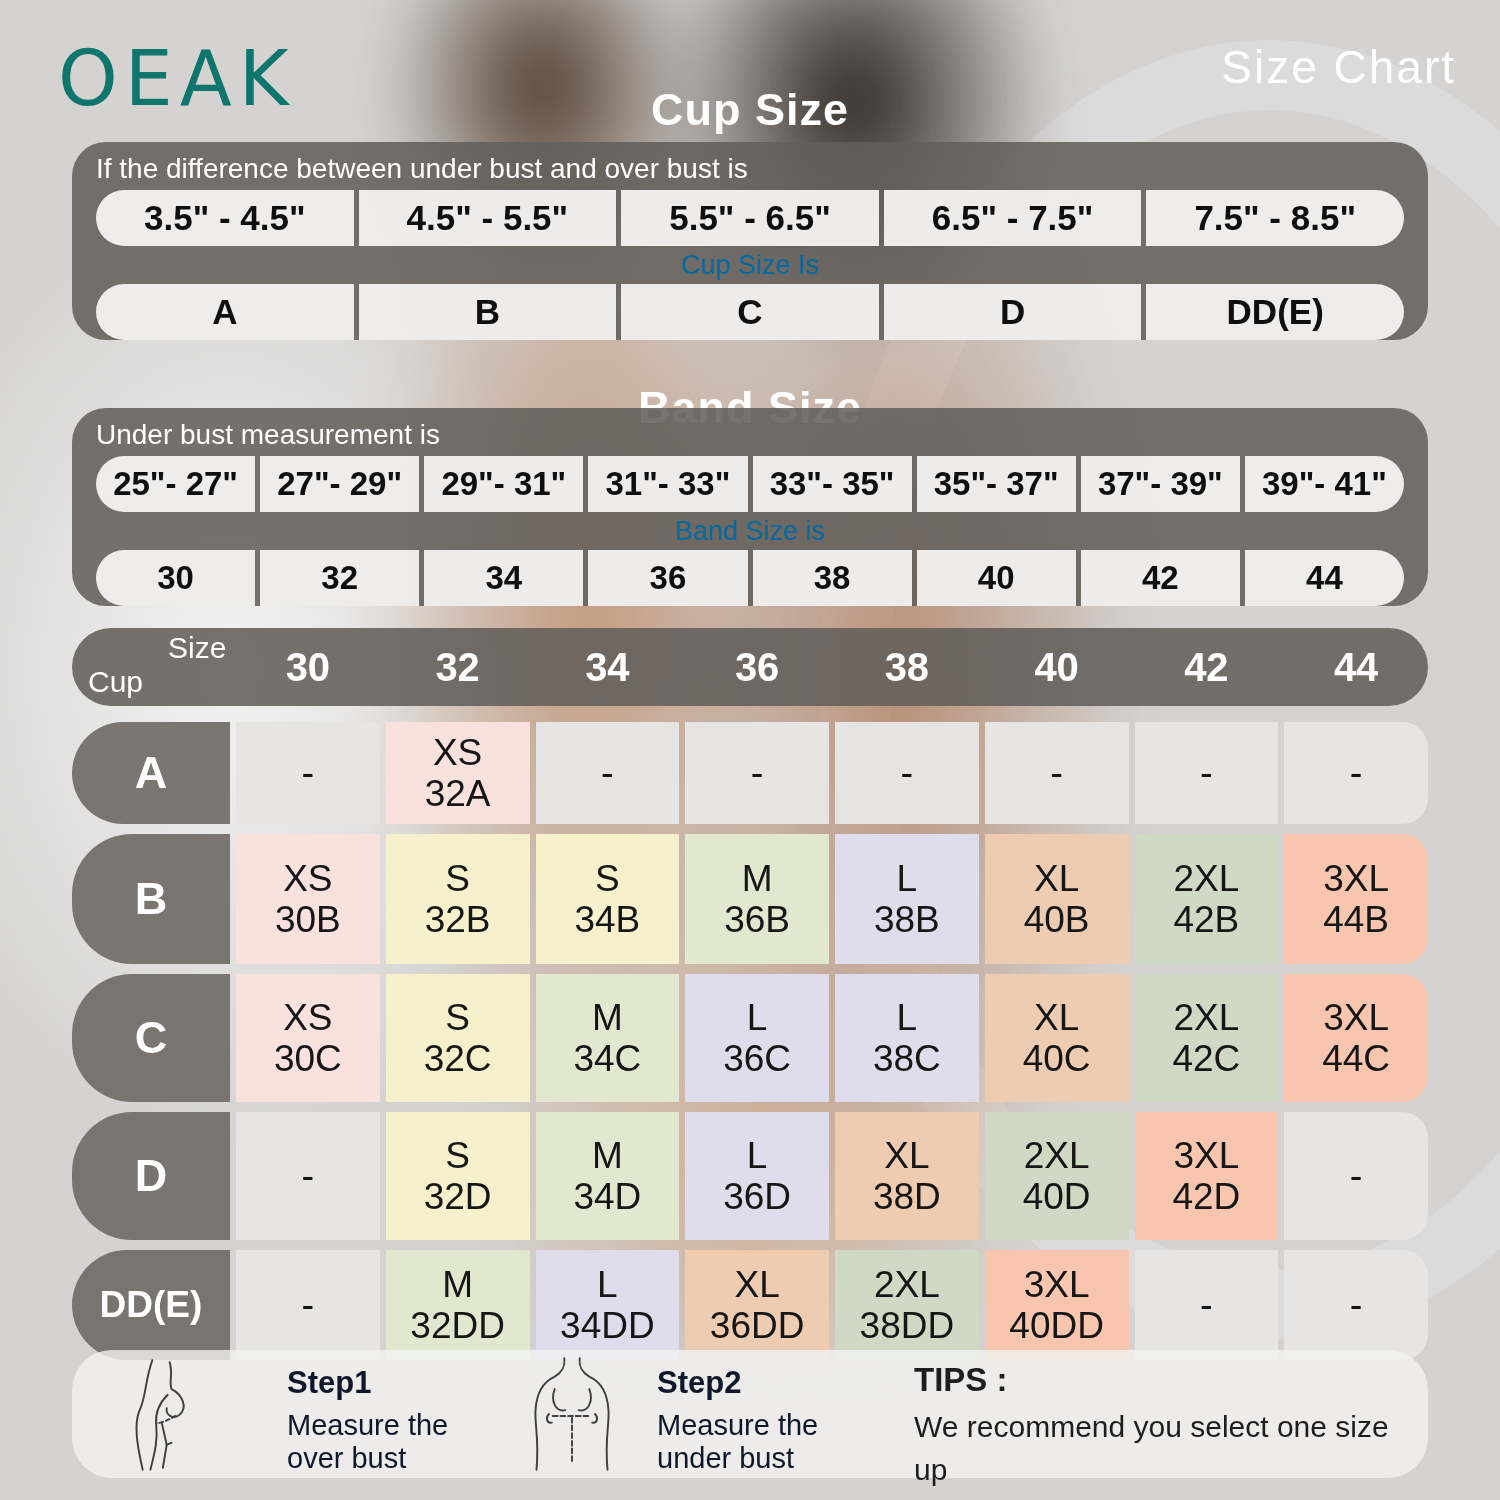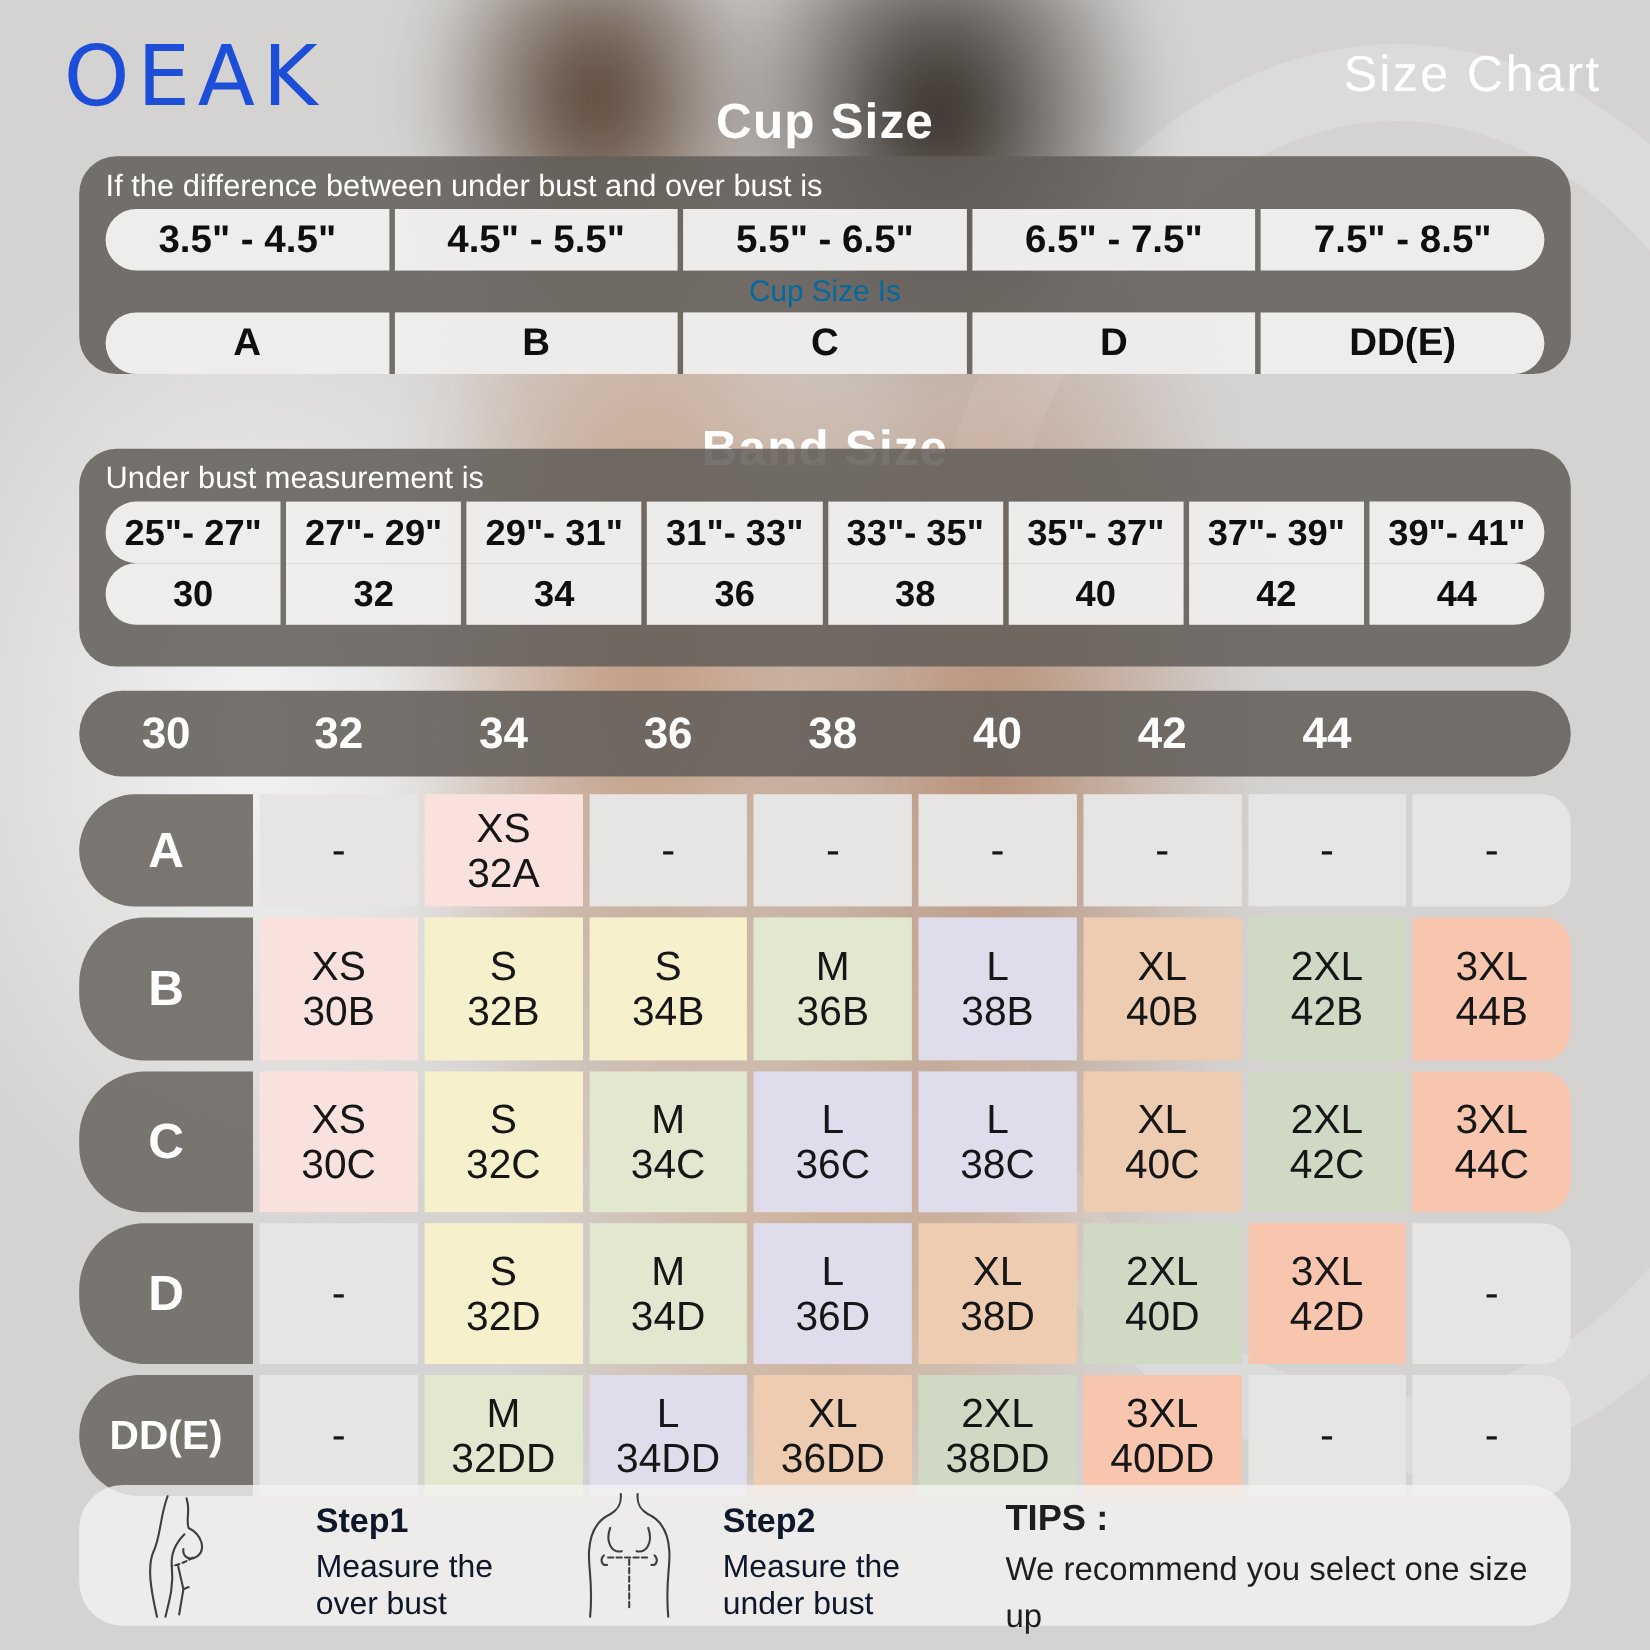--- a/index.html
+++ b/index.html
@@ -24,21 +24,21 @@
     background:
       radial-gradient(230px 280px at 24% 9%, #47301f 0%, rgba(71,48,31,0) 70%),
       radial-gradient(280px 330px at 63% 10%, #211913 0%, rgba(33,25,19,0) 72%),
       radial-gradient(300px 720px at 30% 46%, #c2977a 0%, rgba(194,151,122,0) 75%),
       radial-gradient(330px 780px at 68% 52%, #b58a6f 0%, rgba(181,138,111,0) 75%),
       radial-gradient(360px 430px at 50% 86%, #cdab90 0%, rgba(205,171,144,0) 78%);
   }
   
   .abs{position:absolute;}
   .logo{
-    left:58px;top:24px;font-size:76px;color:#1d4ed8;letter-spacing:7px;
+    left:58px;top:34px;font-size:76px;color:#0f766e;letter-spacing:7px;
     font-family:"DejaVu Sans",sans-serif;font-weight:400;
   }
   .size-chart{right:44px;top:40px;font-size:46px;color:#fff;font-weight:400;letter-spacing:2px;}
   .section-title{width:100%;text-align:center;color:#fff;font-weight:700;font-size:45px;letter-spacing:1px;}
   #cup-title{top:84px;}
   #band-title{top:350px;margin-top:32px;}
   
   .panel{
     left:72px;width:1356px;height:198px;border-radius:34px;
     background:rgba(99,94,90,.87);
@@ -139,33 +139,38 @@
   <div class="pill-row">
       <div class="pill-cell">25"- 27"</div>
       <div class="pill-cell">27"- 29"</div>
       <div class="pill-cell">29"- 31"</div>
       <div class="pill-cell">31"- 33"</div>
       <div class="pill-cell">33"- 35"</div>
       <div class="pill-cell">35"- 37"</div>
       <div class="pill-cell">37"- 39"</div>
       <div class="pill-cell">39"- 41"</div>
     </div>
+  <div class="table-sub">Band Size is</div>
   <div class="pill-row">
       <div class="pill-cell">30</div>
       <div class="pill-cell">32</div>
       <div class="pill-cell">34</div>
       <div class="pill-cell">36</div>
       <div class="pill-cell">38</div>
       <div class="pill-cell">40</div>
       <div class="pill-cell">42</div>
       <div class="pill-cell">44</div>
     </div>
 </div>
 
 <div class="abs m-head">
+  <div class="corner">
+    <span class="corner-top">Size</span>
+    <span class="corner-bottom">Cup</span>
+  </div>
 <div class="col-head">30</div>
     <div class="col-head">32</div>
     <div class="col-head">34</div>
     <div class="col-head">36</div>
     <div class="col-head">38</div>
     <div class="col-head">40</div>
     <div class="col-head">42</div>
     <div class="col-head">44</div>
   </div>
 <div class="abs m-rows">

